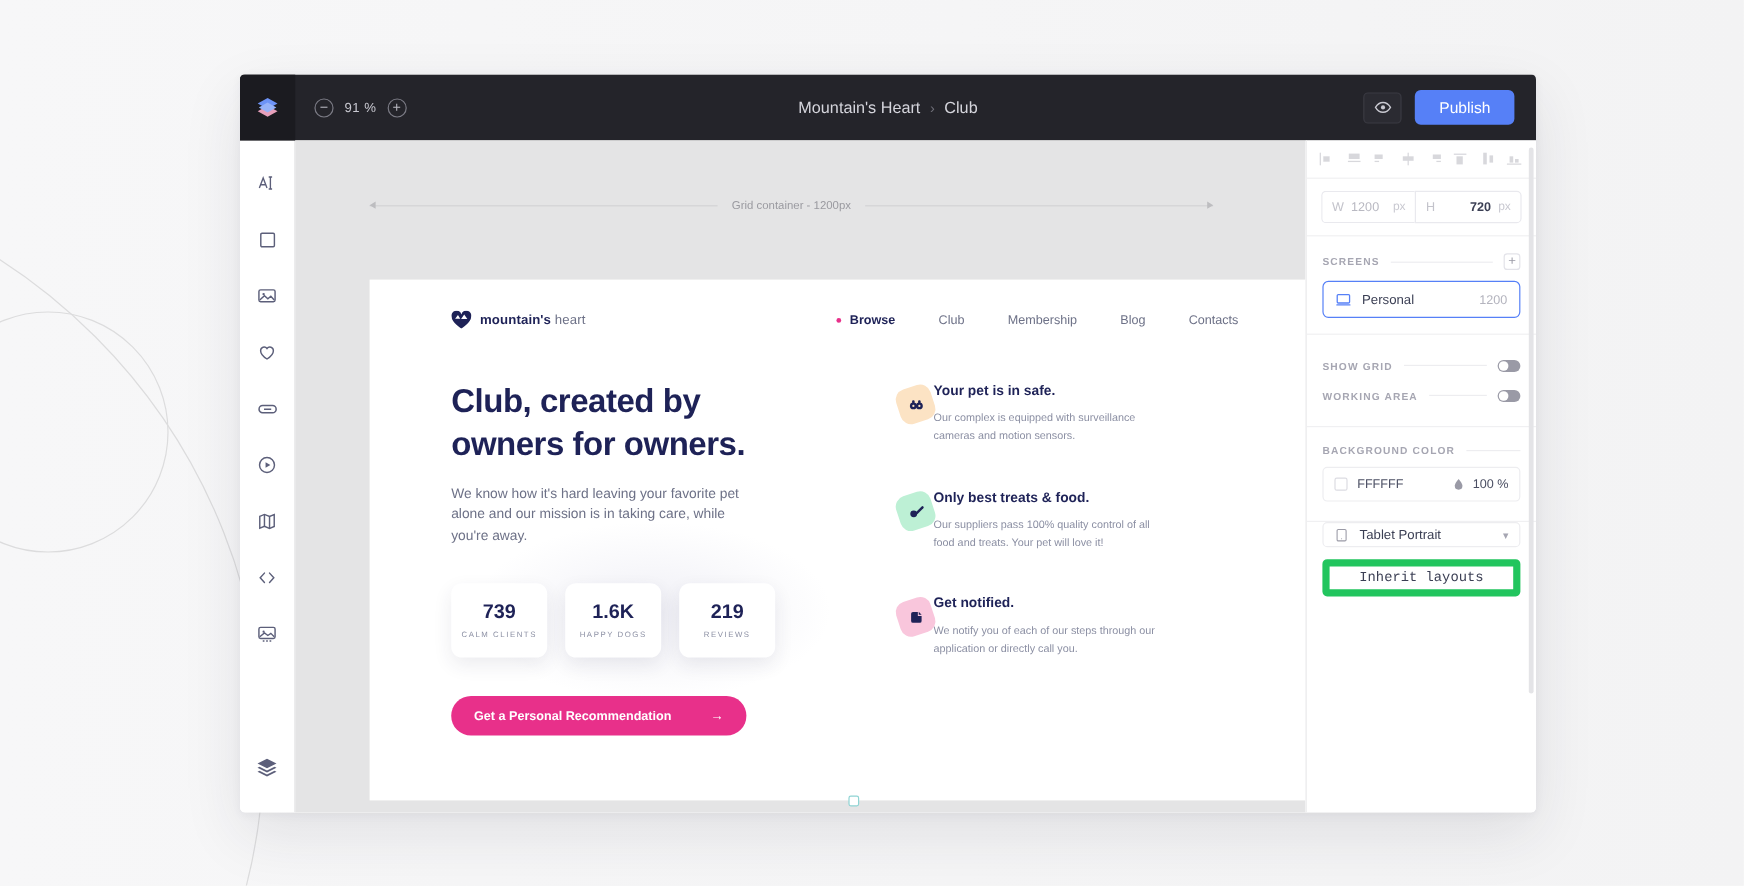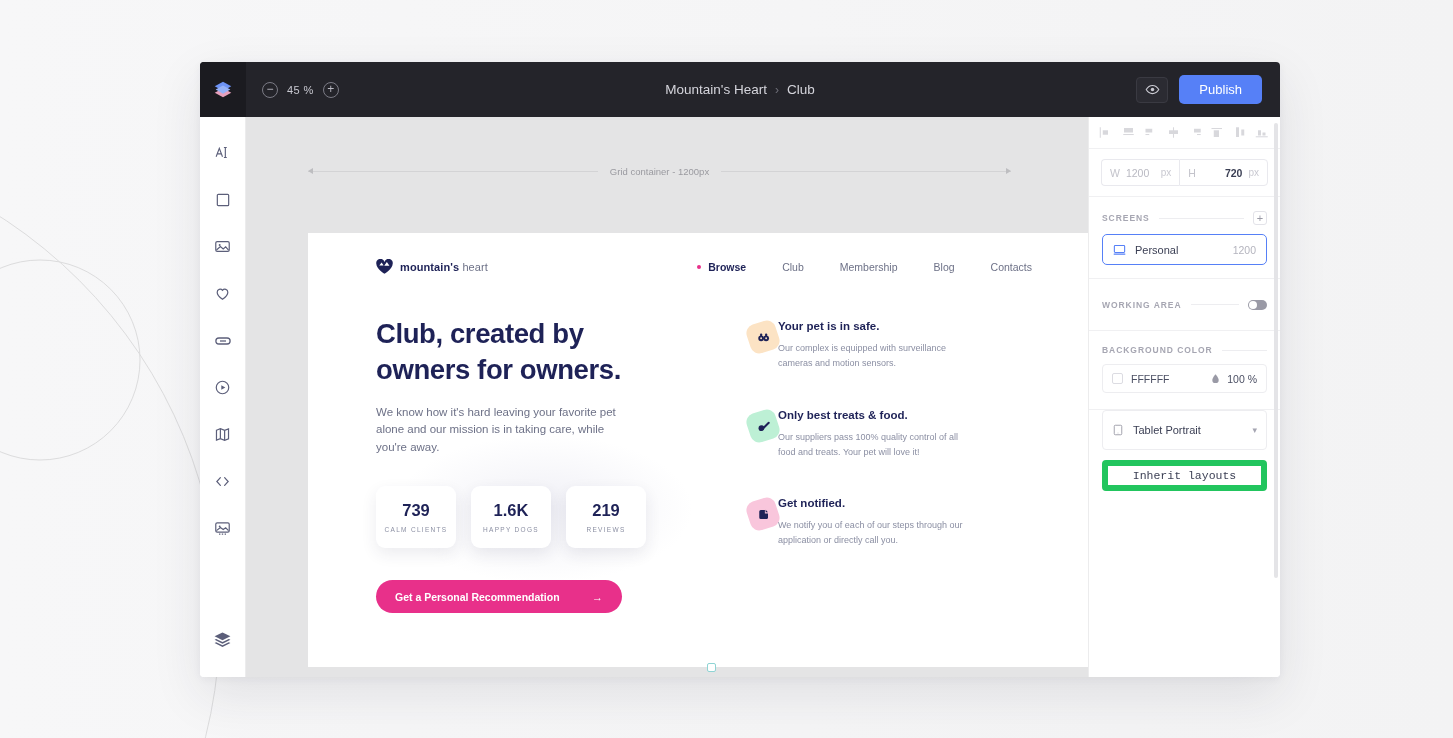--- a/index.html
+++ b/index.html
@@ -231,21 +231,21 @@
   }
   .color-box {
     margin: 0 13px; height: 29px; border: 1px solid #ededf0; border-radius: 4px;
     display: flex; align-items: center; padding: 0 9px; gap: 8px; cursor: pointer;
   }
   .swatch { width: 11px; height: 11px; border: 1px solid #dcdce2; border-radius: 2px; background: #fff; }
   .color-hex { font-size: 10.5px; color: #4b4f63; }
   .opacity-wrap { margin-left: auto; display: flex; align-items: center; gap: 6px; }
   .opacity-val { font-size: 10.5px; color: #4b4f63; }
   .select-box {
-    margin: 0 13px; height: 40px; border: 1px solid #ededf0; border-radius: 4px;
+    margin: 0 13px; height: 21px; border: 1px solid #ededf0; border-radius: 4px;
     display: flex; align-items: center; padding: 0 9px; gap: 9px; cursor: pointer;
   }
   .select-label { font-size: 11px; color: #3b3f54; }
   .chev { margin-left: auto; color: #a6a6b2; font-size: 9px; }
   .inherit-btn {
     margin: 10px 13px 0 13px; height: 31px; border: 6px solid #22c55e;
     border-radius: 4px; background: #fff; font-family: Liberation Mono, monospace; font-size: 11.5px;
     color: #3b3f54; cursor: pointer; width: calc(100% - 26px);
   }
   .divider-full { height: 1px; background: #f0f0f2; margin-top: 16px; }
@@ -266,21 +266,21 @@
     <div id="app-logo-cell">
       <svg width="22" height="22" viewBox="0 0 24 24">
         <path d="M12 3 L21 8 L12 13 L3 8 Z" fill="#6d93f6"></path>
         <path d="M12 10 L21 15 L12 20 L3 15 Z" fill="#f2a8c4" opacity=".95"></path>
         <path d="M12 7 L20 11.5 L12 16 L4 11.5 Z" fill="#96b2f8"></path>
       </svg>
     </div>
 
     <div class="zoom-group">
       <div class="circ-btn">−</div>
-      <span class="zoom-val">45 %</span>
+      <span class="zoom-val">91 %</span>
       <div class="circ-btn">+</div>
     </div>
 
     <div id="breadcrumb">
       <span class="crumb">Mountain's Heart</span>
       <span class="crumb-sep">›</span>
       <span class="crumb">Club</span>
     </div>
 
     <div id="topbar-right">
@@ -534,20 +534,25 @@
             <path d="M2 20.5 h20" stroke-linecap="round"></path>
           </svg>
           <span class="screen-name">Personal</span>
           <span class="screen-w">1200</span>
         </div>
 
         <div style="height:1px;background:#f0f0f2;margin:0 0 13px 0;"></div>
 
         
         <div class="toggle-row">
+          <span class="tg-label">SHOW GRID</span>
+          <span class="tg-rule"></span>
+          <span class="switch"></span>
+        </div>
+        <div class="toggle-row">
           <span class="tg-label">WORKING AREA</span>
           <span class="tg-rule"></span>
           <span class="switch"></span>
         </div>
 
         <div style="height:1px;background:#f0f0f2;margin-top:13px;"></div>
 
         
         <div class="sec-head">
           <span class="sec-title">BACKGROUND COLOR</span>

